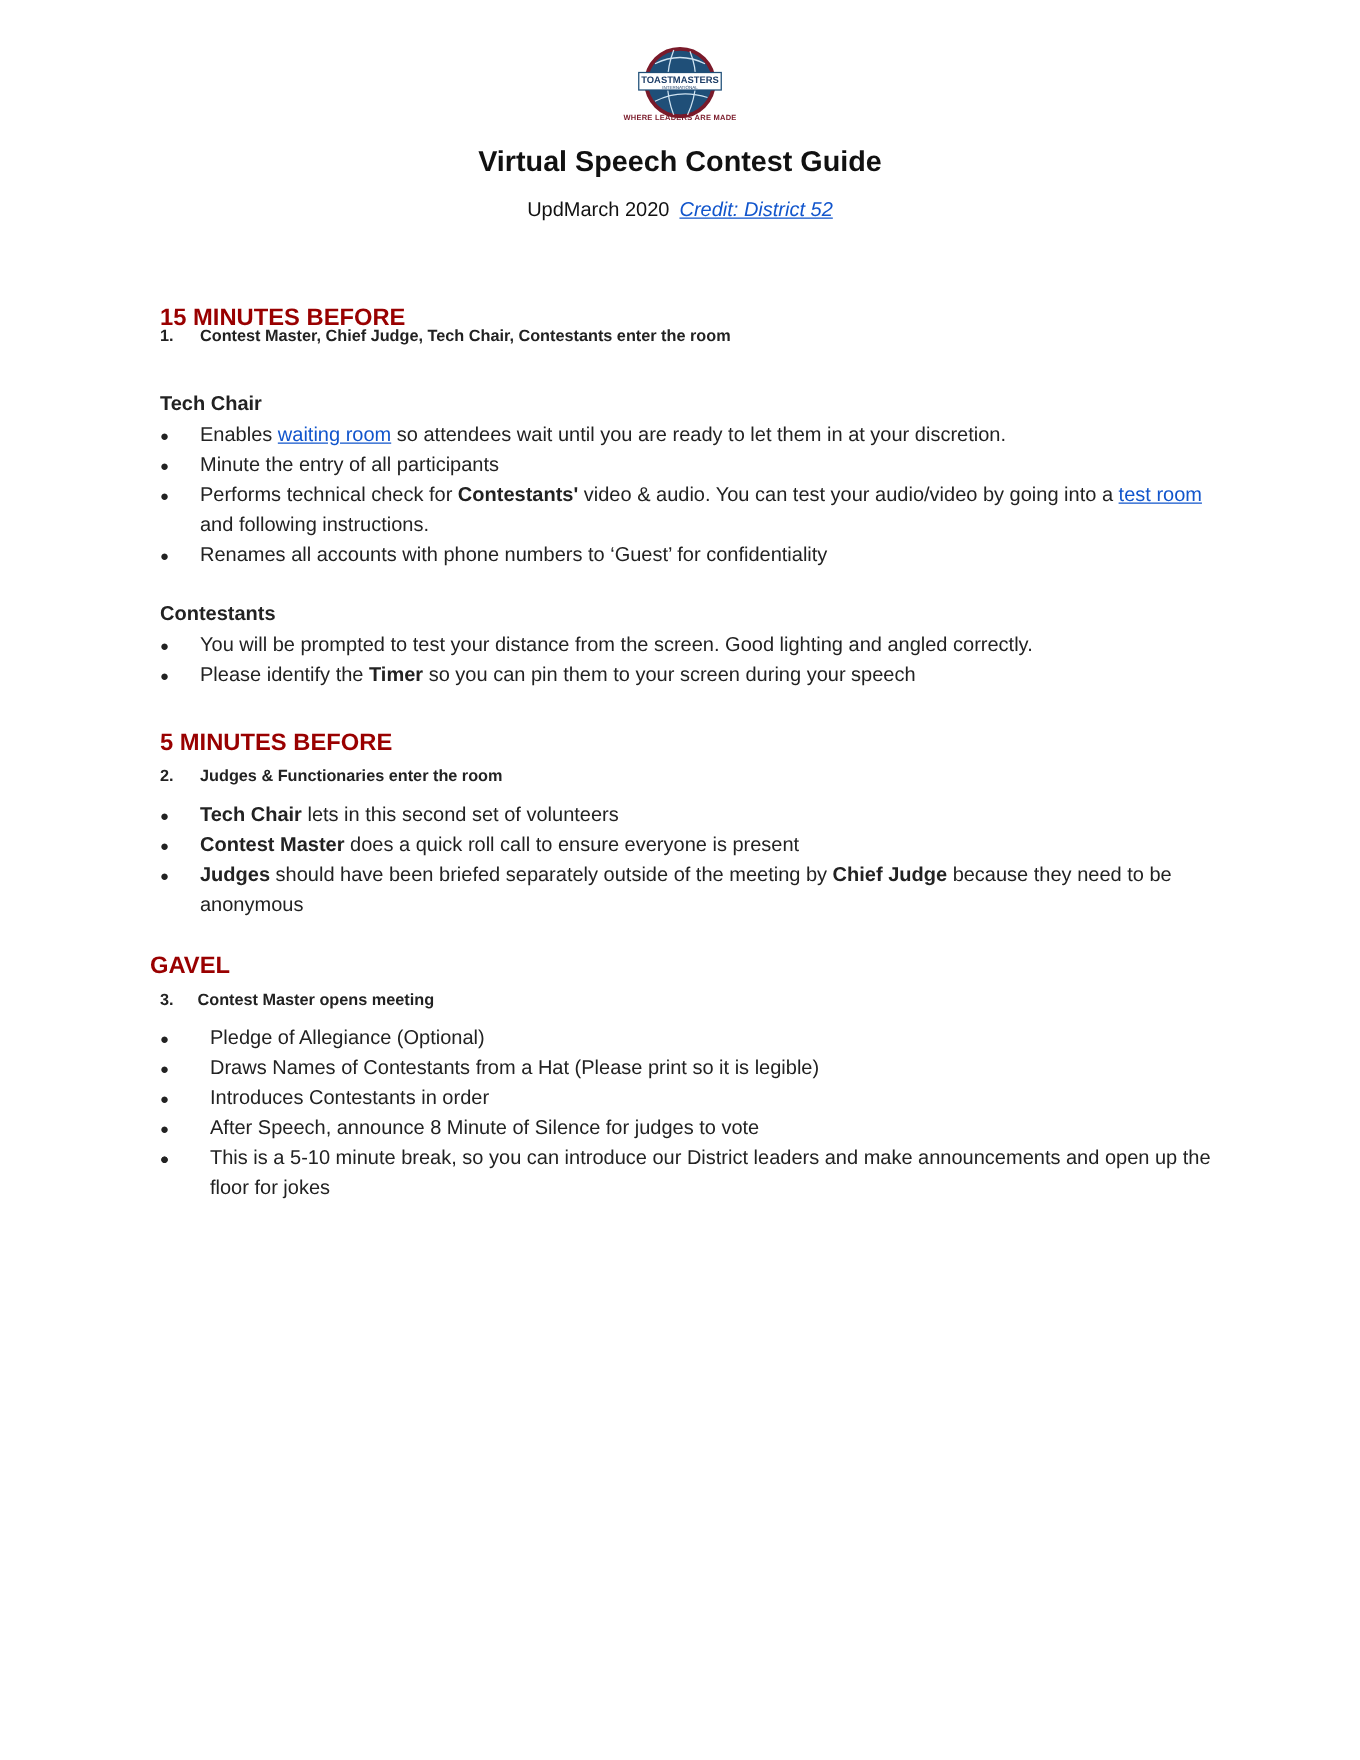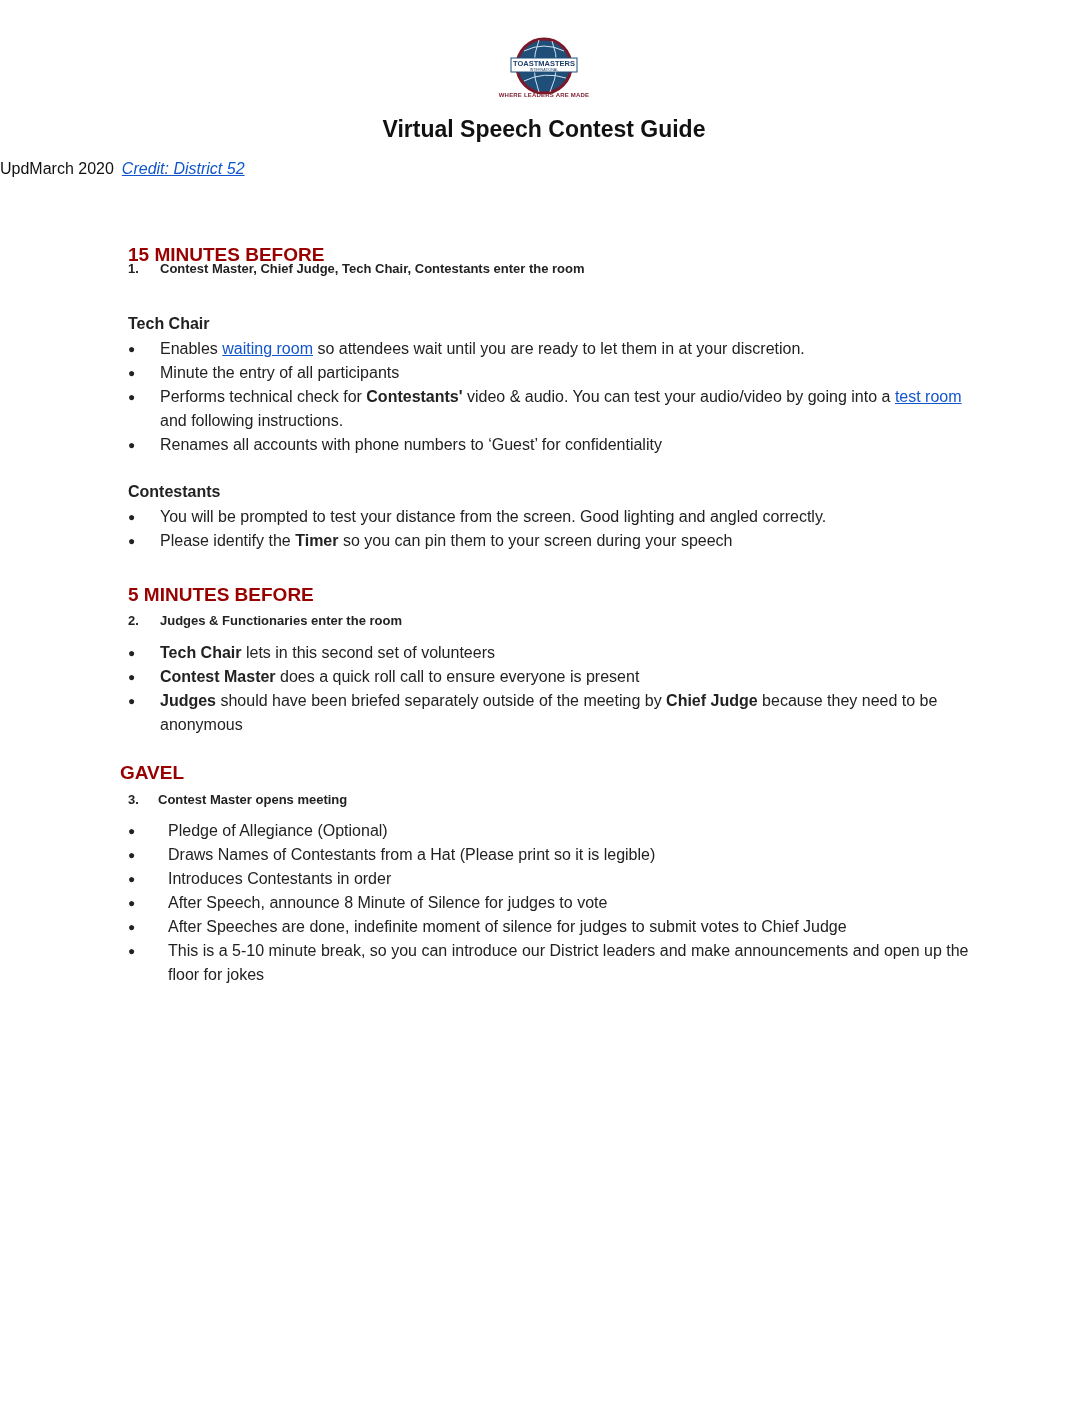--- a/index.html
+++ b/index.html
@@ -4,21 +4,21 @@
 <style>
   html, body { margin: 0; padding: 0; background: #ffffff; }
   body { width: 1088px; height: 1408px; position: relative; overflow: hidden;
          font-family: "Liberation Sans", sans-serif; color: #1a1a1a; }
   .logo { position: absolute; left: 494px; top: 36px; width: 100px; height: 66px; }
   .logo svg { display: block; }
   .tagline { position: absolute; left: 480px; top: 92px; width: 128px; text-align: center;
              font-size: 6px; font-weight: bold; color: #7a1a2a; letter-spacing: 0.2px; }
   .title { position: absolute; left: 0; width: 1088px; top: 116px; text-align: center;
            font-size: 23px; font-weight: bold; color: #111; }
-  .subtitle { position: absolute; left: 0; width: 1088px; top: 160px; text-align: left;
+  .subtitle { position: absolute; left: 0; width: 1088px; top: 160px; text-align: center;
               font-size: 16px; color: #111; }
   .subtitle a { color: #1155cc; font-style: italic; text-decoration: underline; margin-left: 8px; }
   .sec { position: absolute; font-size: 19px; font-weight: bold; color: #990000; }
   .step { position: absolute; font-size: 13px; font-weight: bold; color: #222; }
   .step .num { display: inline-block; width: 32px; }
   .sub { position: absolute; left: 128px; font-size: 16px; font-weight: bold; color: #222; }
   .list { position: absolute; left: 128px; margin: 0; padding: 0; list-style: none; width: 850px; }
   .list li { position: relative; padding-left: 32px; font-size: 16px; line-height: 24px; color: #222; }
   .list li .bullet { position: absolute; left: 0; top: 0; font-size: 12px; }
   .list.wide li { padding-left: 40px; }
@@ -77,15 +77,15 @@
 
 <div class="sec" style="left:120px; top:762px;">GAVEL</div>
 <div class="step" style="left:128px; top:792px;">
   <span class="num" style="width:30px;">3.</span><span>Contest Master opens meeting</span>
 </div>
 <ul class="list wide" style="top:819px;">
   <li><span class="bullet">●</span><span>Pledge of Allegiance (Optional)</span></li>
   <li><span class="bullet">●</span><span>Draws Names of Contestants from a Hat (Please print so it is legible)</span></li>
   <li><span class="bullet">●</span><span>Introduces Contestants in order</span></li>
   <li><span class="bullet">●</span><span>After Speech, announce 8 Minute of Silence for judges to vote</span></li>
-  <li><span class="bullet">●</span><span>After Speeches are done, indefinite moment of silence for judges to submit votes to Chief Judge</span></li>
+  <li><span class="bullet">●</span></li>
   <li><span class="bullet">●</span><span>This is a 5-10 minute break, so you can introduce our District leaders and make announcements and open up the floor for jokes</span></li>
 </ul>
 
 </body></html>

